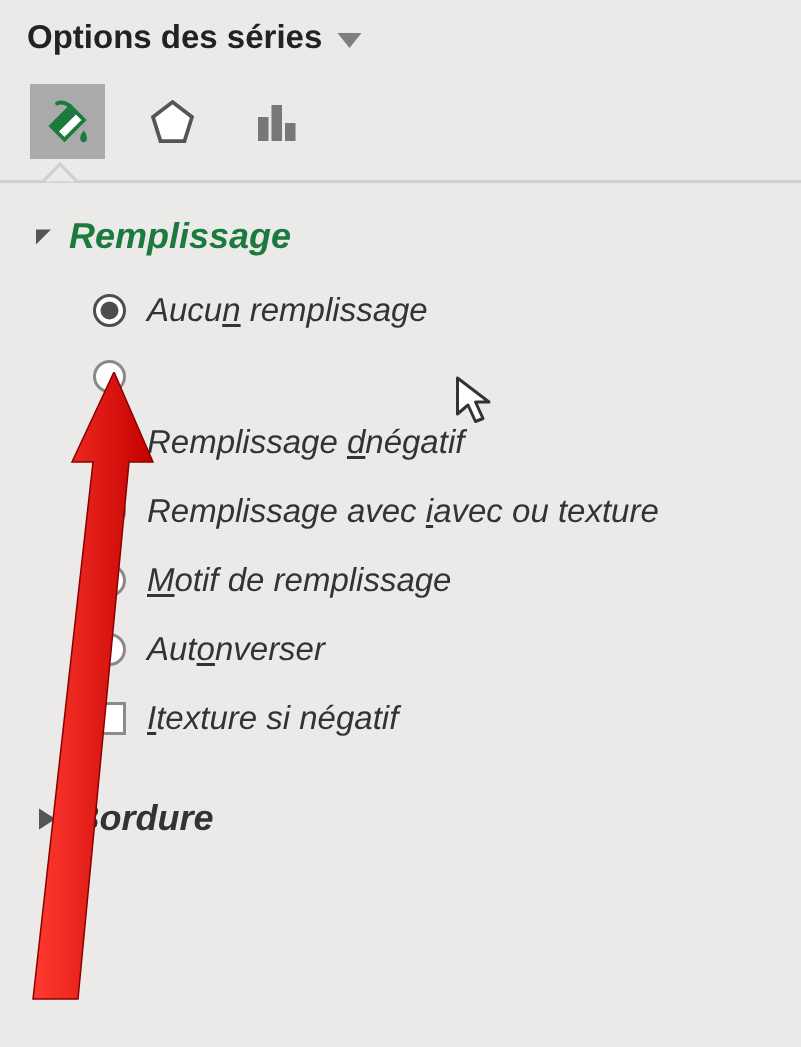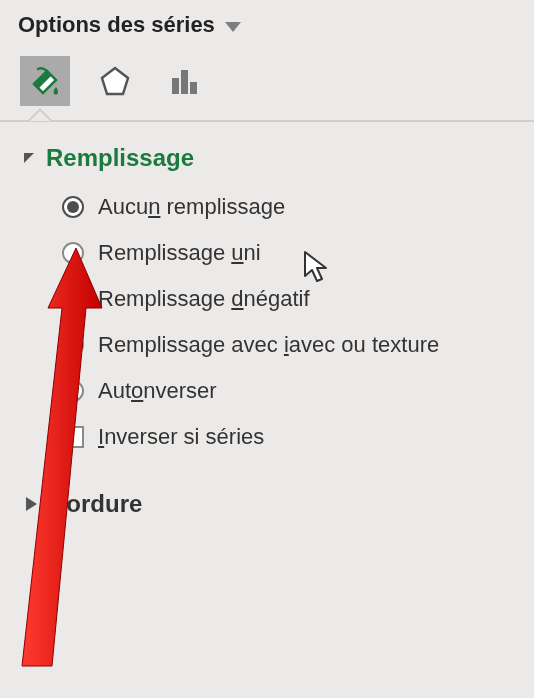--- a/index.html
+++ b/index.html
@@ -74,20 +74,21 @@
     position: absolute;
     left: 30px;
     top: -9px;
     width: 0; height: 0;
     border-left: 10px solid transparent;
     border-right: 10px solid transparent;
     border-bottom: 10px solid #eceae9;
   }
   .section {
     margin-top: 22px;
+    font-style: italic;
   }
   .section-header {
     display: flex;
     align-items: center;
     gap: 12px;
     cursor: pointer;
   }
   .tri-down {
     width: 0; height: 0;
     border-top: 10px solid #555;
@@ -211,37 +212,40 @@
       <span class="section-title accent">Remplissage</span>
     </div>
 
     <div class="options">
       <label class="opt">
         <span class="radio selected"></span>
         <span><span>Aucu</span><span class="ul">n</span><span> remplissage</span></span>
       </label>
       <label class="opt">
         <span class="radio"></span>
-        <span><span>Remplissage </span><span class="ul">u</span><span>ni</span></span>
       </label>
       <label class="opt">
         <span class="radio"></span>
         <span><span>Remplissage </span><span class="ul">d</span><span>négatif</span></span>
       </label>
       <label class="opt">
         <span class="radio"></span>
         <span><span>Remplissage avec </span><span class="ul">i</span><span>avec ou texture</span></span>
       </label>
       <label class="opt">
         <span class="radio"></span>
+        <span><span></span><span class="ul">M</span><span>otif de remplissage</span></span>
+      </label>
+      <label class="opt">
+        <span class="radio"></span>
         <span><span>Aut</span><span class="ul">o</span><span>nverser</span></span>
       </label>
       <label class="opt">
         <span class="checkbox"></span>
-        <span><span></span><span class="ul">I</span><span>nverser si séries</span></span>
+        <span><span></span><span class="ul">I</span><span>texture si négatif</span></span>
       </label>
     </div>
   </div>
 
   <div class="section section2">
     <div class="section-header">
       <span class="tri-right"></span>
       <span class="section-title">Bordure</span>
     </div>
   </div>

